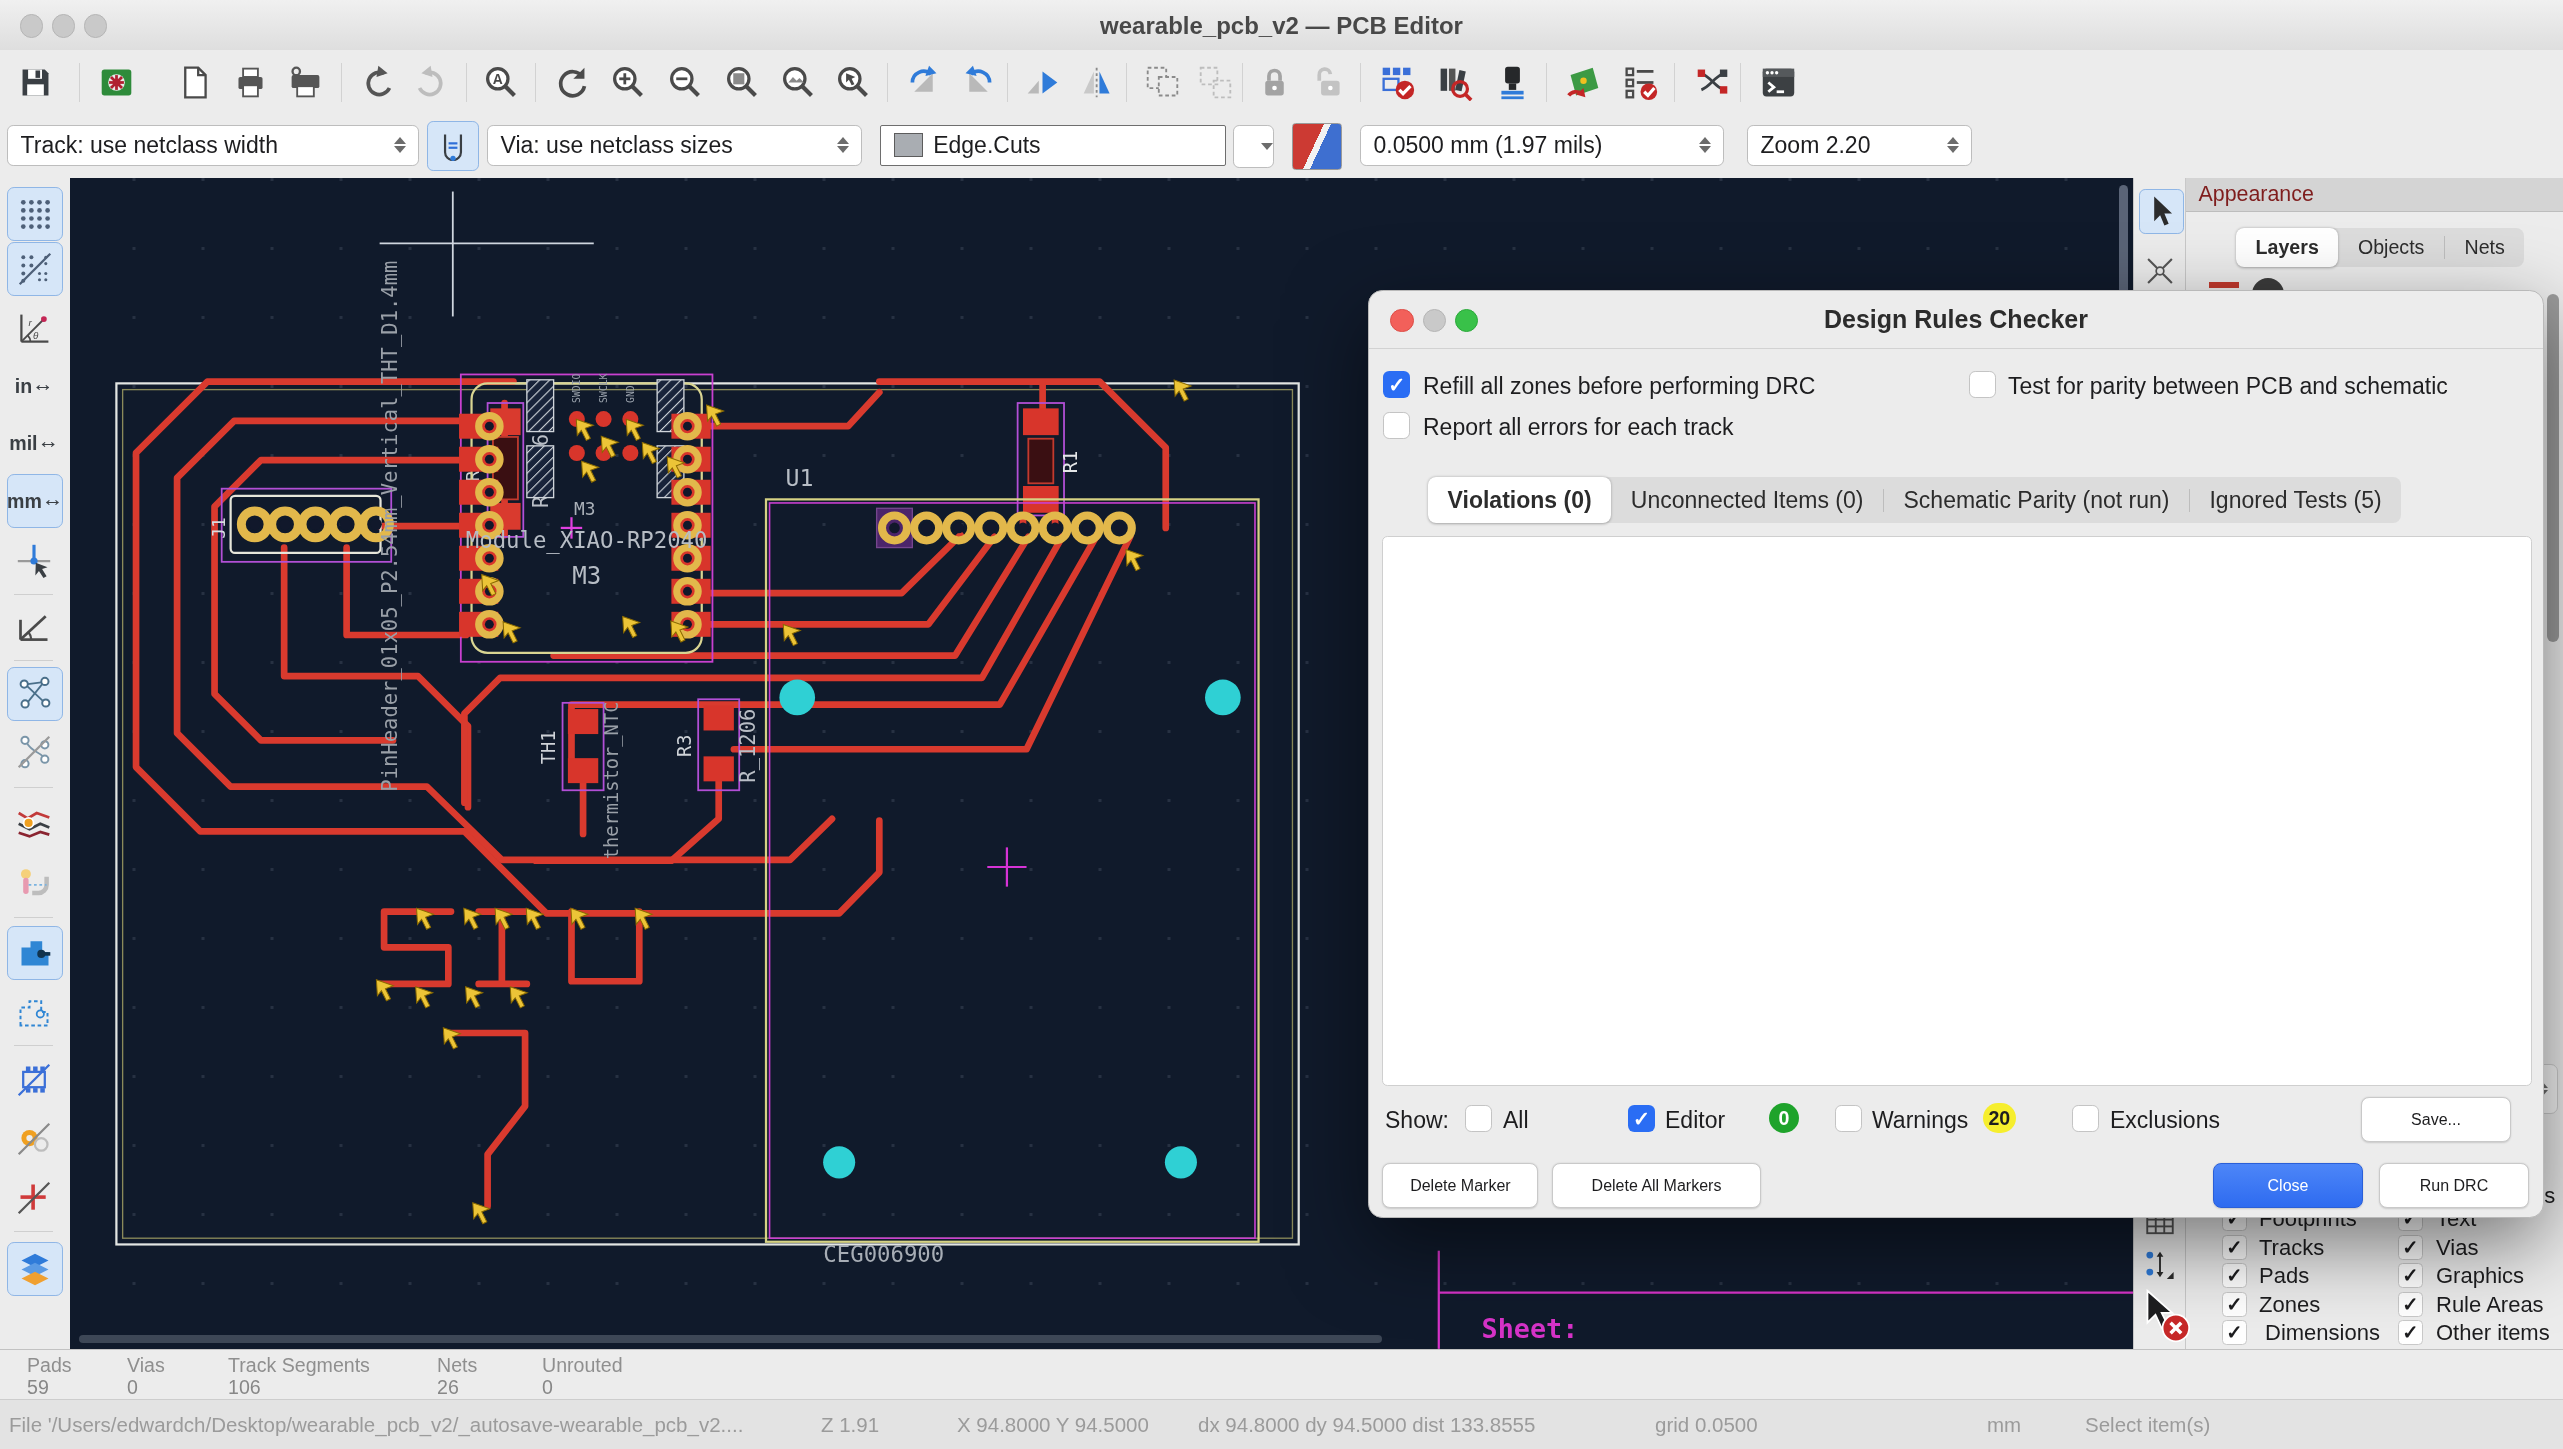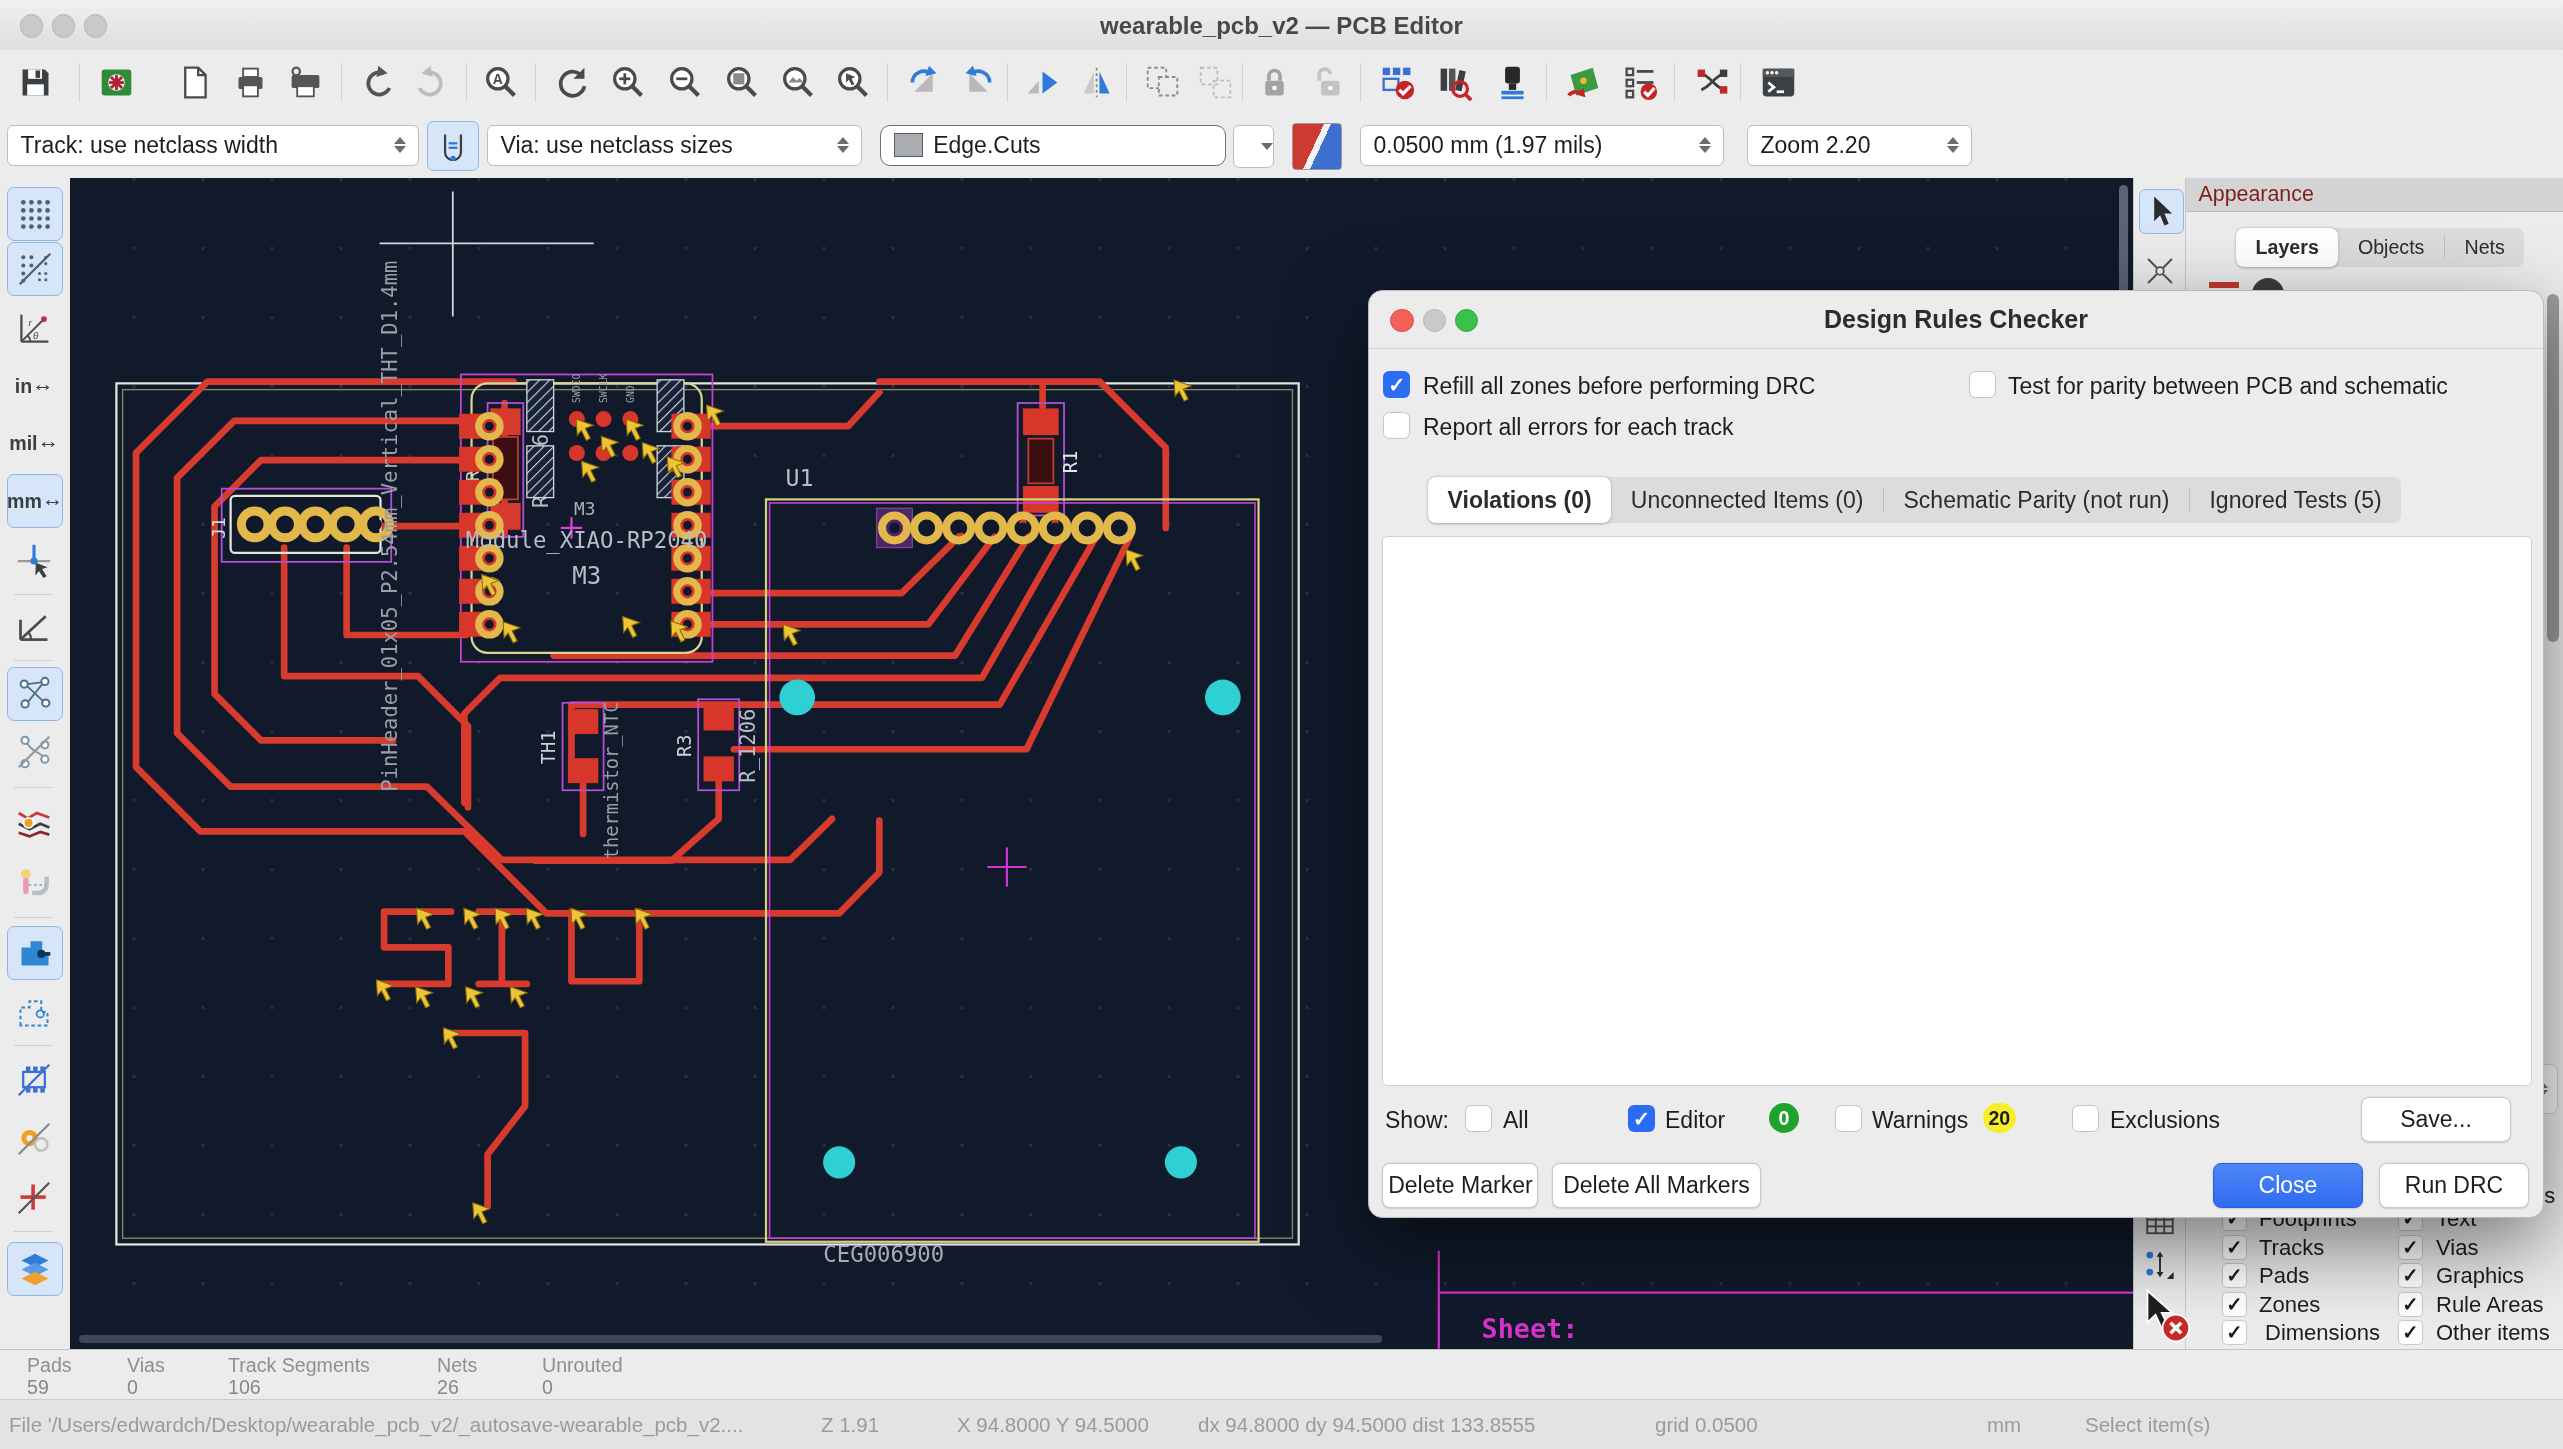--- a/index.html
+++ b/index.html
@@ -67,21 +67,21 @@
   #drc-titlebar{left:0;top:0;width:1174px;height:57px;border-bottom:0.9px solid #d2d2d2;}
   #drc-title{width:1174px;top:14.3px;text-align:center;font-size:25px;font-weight:bold;color:#2c2c2c;}
   .tl.red{background:#f2605a;border:0.9px solid #dd4d46;}
   .tl.green{background:#39c149;border:0.9px solid #2aa93a;}
   .cb{position:absolute;width:27px;height:27px;border-radius:6.2px;box-sizing:border-box;}
   .cb.off{background:#fff;border:0.9px solid #c4c4c4;}
   .cb.on{background:#2a6df4;color:#fff;display:flex;align-items:center;justify-content:center;font-size:20.5px;font-weight:bold;}
   .cb-label{position:absolute;font-size:23px;color:#1d1d1f;}
   #drc-list{left:12.5px;top:245px;width:1148px;height:548px;background:#fff;border:0.9px solid #cfcfcf;border-radius:5.4px;}
   .drc-btn{position:absolute;height:43px;background:#fff;border:0.9px solid #c9c9c9;border-radius:8px;
-     box-shadow:0 0.9px 1.8px rgba(0,0,0,.15);font-size:23px;color:#1d1d1f;display:flex;align-items:center;justify-content:center;}
+     box-shadow:0 0.9px 1.8px rgba(0,0,0,.15);font-size:16px;color:#1d1d1f;display:flex;align-items:center;justify-content:center;}
   .drc-btn.primary{background:linear-gradient(#4d86f8,#2e6bf0);border:0.9px solid #2a5fd8;color:#fff;}
   .badge{position:absolute;height:30px;min-width:30px;border-radius:15px;display:flex;align-items:center;justify-content:center;
      font-size:19.6px;font-weight:bold;padding:0 5.4px;box-sizing:border-box;}
   
   #status1{left:0;top:1349px;width:2563px;height:50px;background:#ececec;border-top:0.9px solid #c2c2c2;color:#8f8f8f;}
   .st-cell{position:absolute;top:3.6px;font-size:19.6px;line-height:22px;}
   .st-cell .v{color:#878787;}
   #status2{left:0;top:1399px;width:2563px;height:50px;background:#e3e3e3;border-top:0.9px solid #cdcdcd;color:#9b9b9b;font-size:20.5px;}
   #status2 span{position:absolute;top:13.4px;white-space:nowrap;}
   
@@ -604,21 +604,21 @@
         <circle cx="17" cy="31" r="3" fill="#2f7bd9"></circle>
       </svg>
   </div>
   <div class="dd" style="left:487px;width:375px">
     <span>Via: use netclass sizes</span>
     <span class="chev">
         <i class="up"></i>
         <i class="dn"></i>
       </span>
   </div>
-  <div class="dd" style="left:880px;width:346px;border-radius:10px;border-color:#6e6e6e">
+  <div class="dd" style="left:880px;width:346px;border-radius:2px;border-color:#6e6e6e">
     <span class="swatch"></span>
     <span>Edge.Cuts</span>
   </div>
   <div class="abs" id="btn-layerchev">
     <span class="chev" style="padding-left:0">
         <i class="dn"></i>
       </span>
   </div>
   <div class="abs" id="btn-colorsw"></div>
   <div class="dd" style="left:1360px;width:364px">

